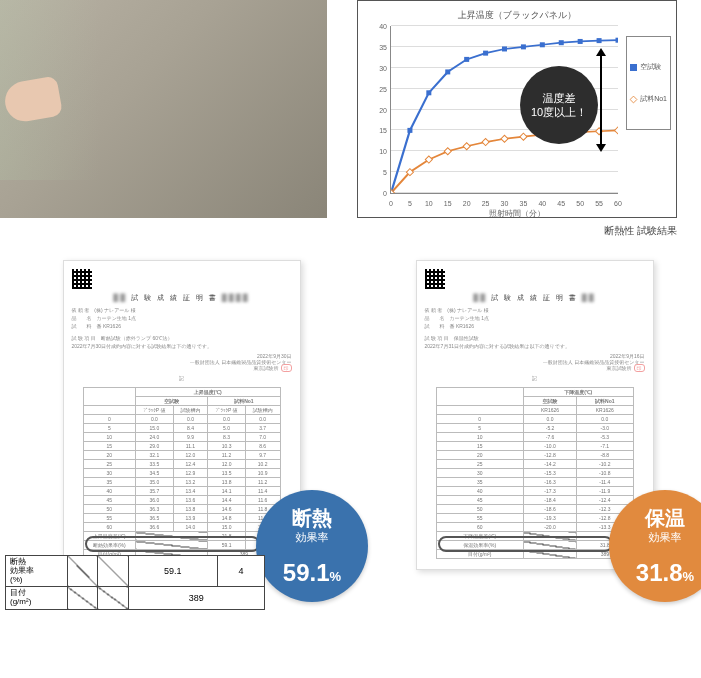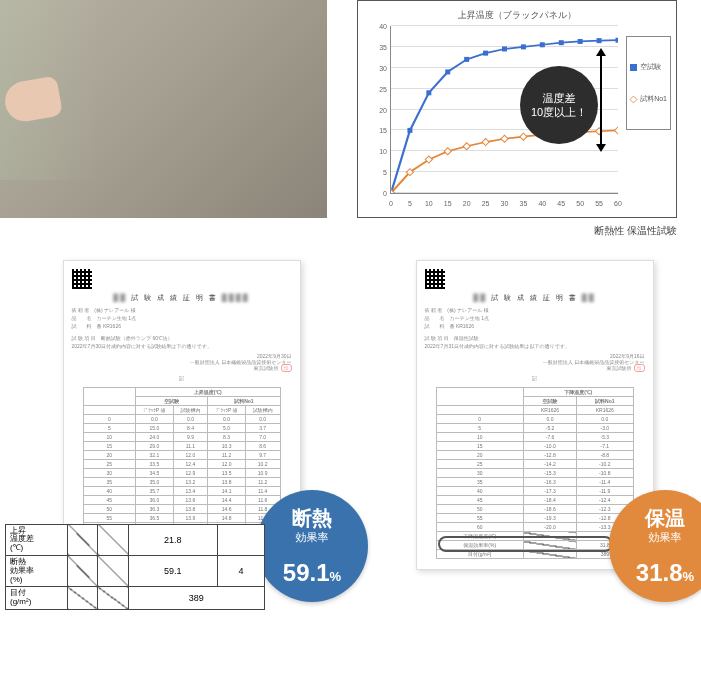--- a/index.html
+++ b/index.html
@@ -318,32 +318,33 @@
             <rect x="92.08333333333334" y="113.565" width="5" height="5" fill="#fff" stroke="#e4863a" transform="rotate(45 94.58333333333334 116.065)"></rect>
             <rect x="111" y="110.225" width="5" height="5" fill="#fff" stroke="#e4863a" transform="rotate(45 113.5 112.725)"></rect>
             <rect x="129.91666666666669" y="108.13749999999999" width="5" height="5" fill="#fff" stroke="#e4863a" transform="rotate(45 132.41666666666669 110.63749999999999)"></rect>
             <rect x="148.83333333333331" y="106.05000000000001" width="5" height="5" fill="#fff" stroke="#e4863a" transform="rotate(45 151.33333333333331 108.55000000000001)"></rect>
             <rect x="167.75" y="104.79749999999999" width="5" height="5" fill="#fff" stroke="#e4863a" transform="rotate(45 170.25 107.29749999999999)"></rect>
             <rect x="186.66666666666669" y="103.545" width="5" height="5" fill="#fff" stroke="#e4863a" transform="rotate(45 189.16666666666669 106.045)"></rect>
             <rect x="205.58333333333331" y="102.71000000000001" width="5" height="5" fill="#fff" stroke="#e4863a" transform="rotate(45 208.08333333333331 105.21000000000001)"></rect>
             <rect x="224.5" y="101.875" width="5" height="5" fill="#fff" stroke="#e4863a" transform="rotate(45 227 104.375)"></rect>
           </svg>
       </div>
+      <div class="axis-label-x">照射時間（分）</div>
       <div class="legend">
         <div class="legend-row">
             <span class="swatch-sq"></span>
             <span>空試験</span>
           </div>
         <div class="legend-row">
             <span class="swatch-di"></span>
             <span>試料No1</span>
           </div>
       </div>
     </div>
-    <div class="chart-caption">断熱性 保温性試験</div>
+    <div class="chart-caption">断熱性 試験結果</div>
   </div>
 </div>
 
 <div class="bubble gray">
   <div>温度差</div>
   <div>10度以上！</div>
 </div>
 <div class="arrow-line"></div>
 
 <div class="reports-row">
@@ -492,27 +493,20 @@
     <div class="callout" style="left:60px;top:276px;width:175px;height:16px"></div>
 
     <div class="badge blue">
       <div class="b1">断熱</div>
       <div class="b2">効果率</div>
       <div class="b3"><span>59.1</span><small>%</small></div>
     </div>
 
     <table class="enlarge">
       <tbody>
-          <tr>
-        <th>上昇<br>温度差<br>(℃)</th>
-        <td class="diag dash-r"></td>
-            <td class="diag"></td>
-        <td>21.8</td>
-        <td></td>
-      </tr>
       <tr>
         <th>断熱<br>効果率<br>(%)</th>
         <td class="diag dash-r"></td>
             <td class="diag"></td>
         <td>59.1</td>
         <td>4</td>
       </tr>
       <tr>
         <th>目付<br>(g/m²)</th>
         <td class="diag dash-r"></td>

